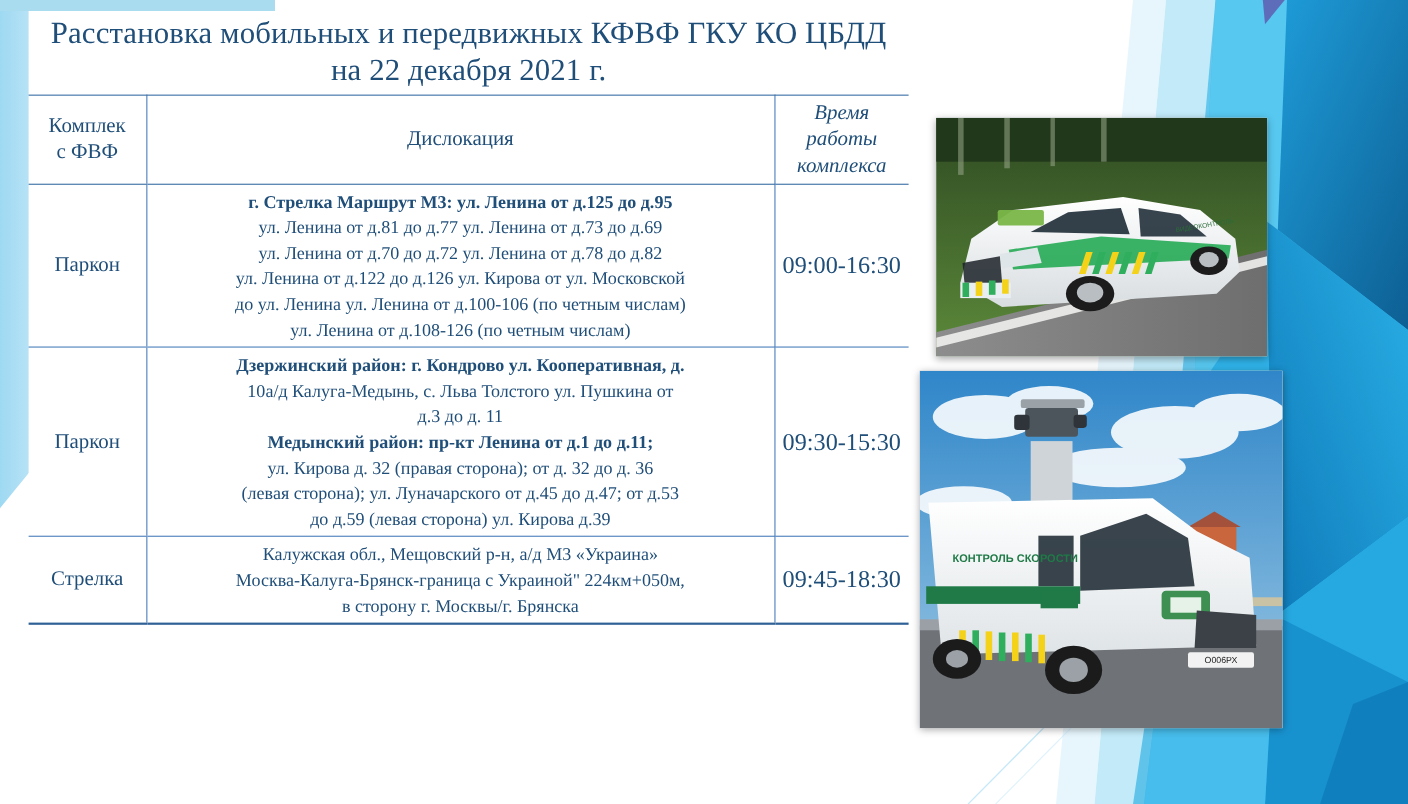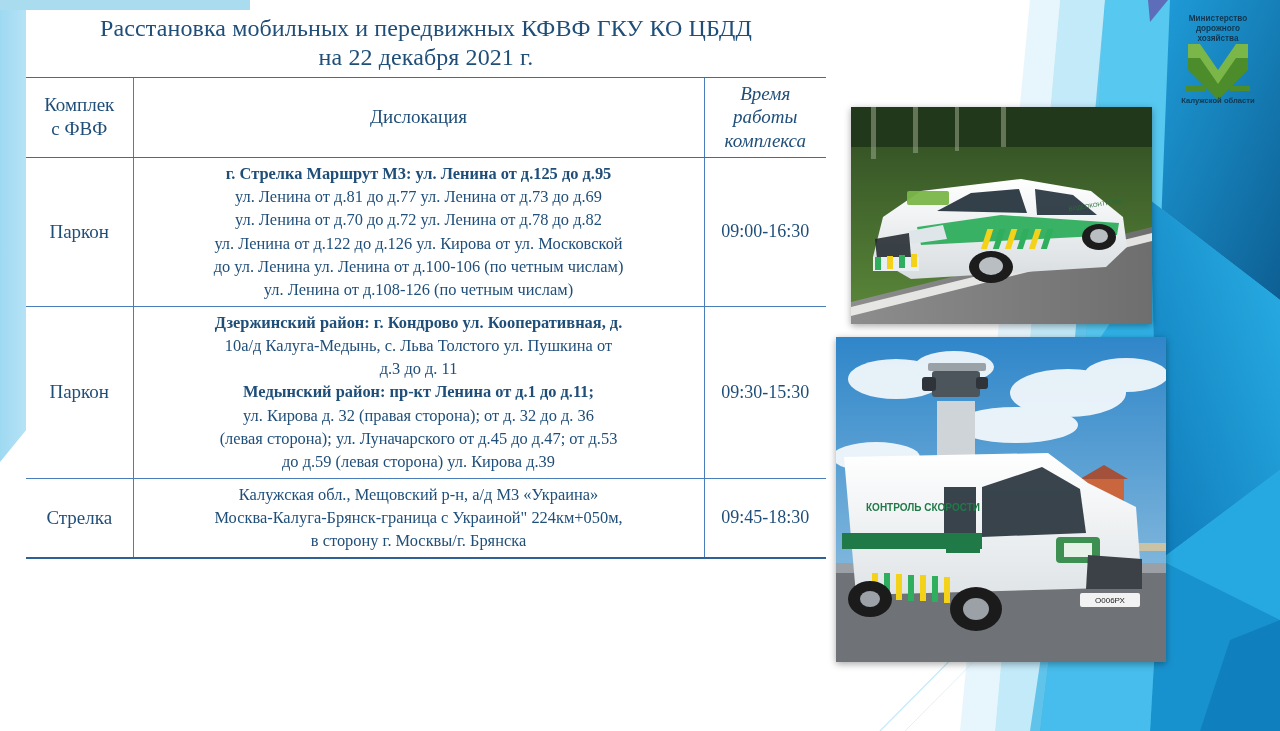--- a/index.html
+++ b/index.html
@@ -34,21 +34,21 @@
     border-left: none; border-right: none;
     padding: 4px 6px;
     vertical-align: middle;
     text-align: center;
     font-weight: normal;
   }
   table.plan .vline-r { border-right: 1px solid #4a7ebb; }
   table.plan .vline-l { border-left: 1px solid #4a7ebb; text-align: center; }
 
   .title-cell {
-    font-size: 24px;
+    font-size: 28px;
     font-weight: bold;
     line-height: 1.22;
     padding: 8px 10px 10px 10px;
     border-top: none !important;
     border-bottom: 1.6px solid #3a6ea5 !important;
     letter-spacing: 0.1px;
   }
   .title-cell .t2 { display: block; }
 
   thead th {
@@ -58,21 +58,21 @@
   }
   th.col-kit { width: 107px; }
   th.col-time { width: 122px; font-style: italic; }
 
   td.kit {
     font-size: 19px;
     width: 107px;
     white-space: nowrap;
   }
   td.time {
-    font-size: 18px;
+    font-size: 22px;
     width: 122px;
     white-space: nowrap;
   }
   td.loc {
     font-size: 16.4px;
     line-height: 1.42;
     padding: 7px 8px;
   }
   td.loc .ln { display: block; }
   td.loc b { font-weight: bold; }
@@ -141,36 +141,20 @@
 
     <line x1="880" y1="731" x2="1010" y2="600" stroke="#bfe6f7" stroke-width="1.2" opacity="0.9"></line>
     <line x1="905" y1="731" x2="1035" y2="600" stroke="#d4eefb" stroke-width="1" opacity="0.8"></line>
 
     <polygon points="1148,0 1168,0 1150,22" fill="#5f4fa8" opacity="0.75"></polygon>
   </svg>
 </div>
 
 <div id="slide">
 
-  <div id="logo">
-    <svg viewBox="0 0 92 100">
-      <g>
-        <text x="46" y="13" text-anchor="middle" font-family="Liberation Sans, sans-serif" font-size="8.2" font-weight="bold" fill="#12364f">Министерство</text>
-        <text x="46" y="23" text-anchor="middle" font-family="Liberation Sans, sans-serif" font-size="8.2" font-weight="bold" fill="#12364f">дорожного</text>
-        <text x="46" y="33" text-anchor="middle" font-family="Liberation Sans, sans-serif" font-size="8.2" font-weight="bold" fill="#12364f">хозяйства</text>
-      </g>
-      <g>
-        <polygon points="16,36 28,36 46,62 64,36 76,36 76,50 46,88 16,50" fill="#7ab648"></polygon>
-        <polygon points="16,50 28,50 46,76 64,50 76,50 76,62 46,92 16,62" fill="#4c8c2b"></polygon>
-        <rect x="14" y="78" width="20" height="5" fill="#4c8c2b"></rect>
-        <rect x="58" y="78" width="20" height="5" fill="#4c8c2b"></rect>
-      </g>
-      <text x="46" y="95" text-anchor="middle" font-family="Liberation Sans, sans-serif" font-size="7.6" font-weight="bold" fill="#12364f">Калужской области</text>
-    </svg>
-  </div>
 
   <div class="table-wrap">
     <table class="plan">
       <thead>
         <tr>
           <th class="title-cell" colspan="3">
             <span class="t1">Расстановка мобильных и передвижных КФВФ ГКУ КО ЦБДД</span>
             <span class="t2">на 22 декабря 2021 г.</span>
           </th>
         </tr>

